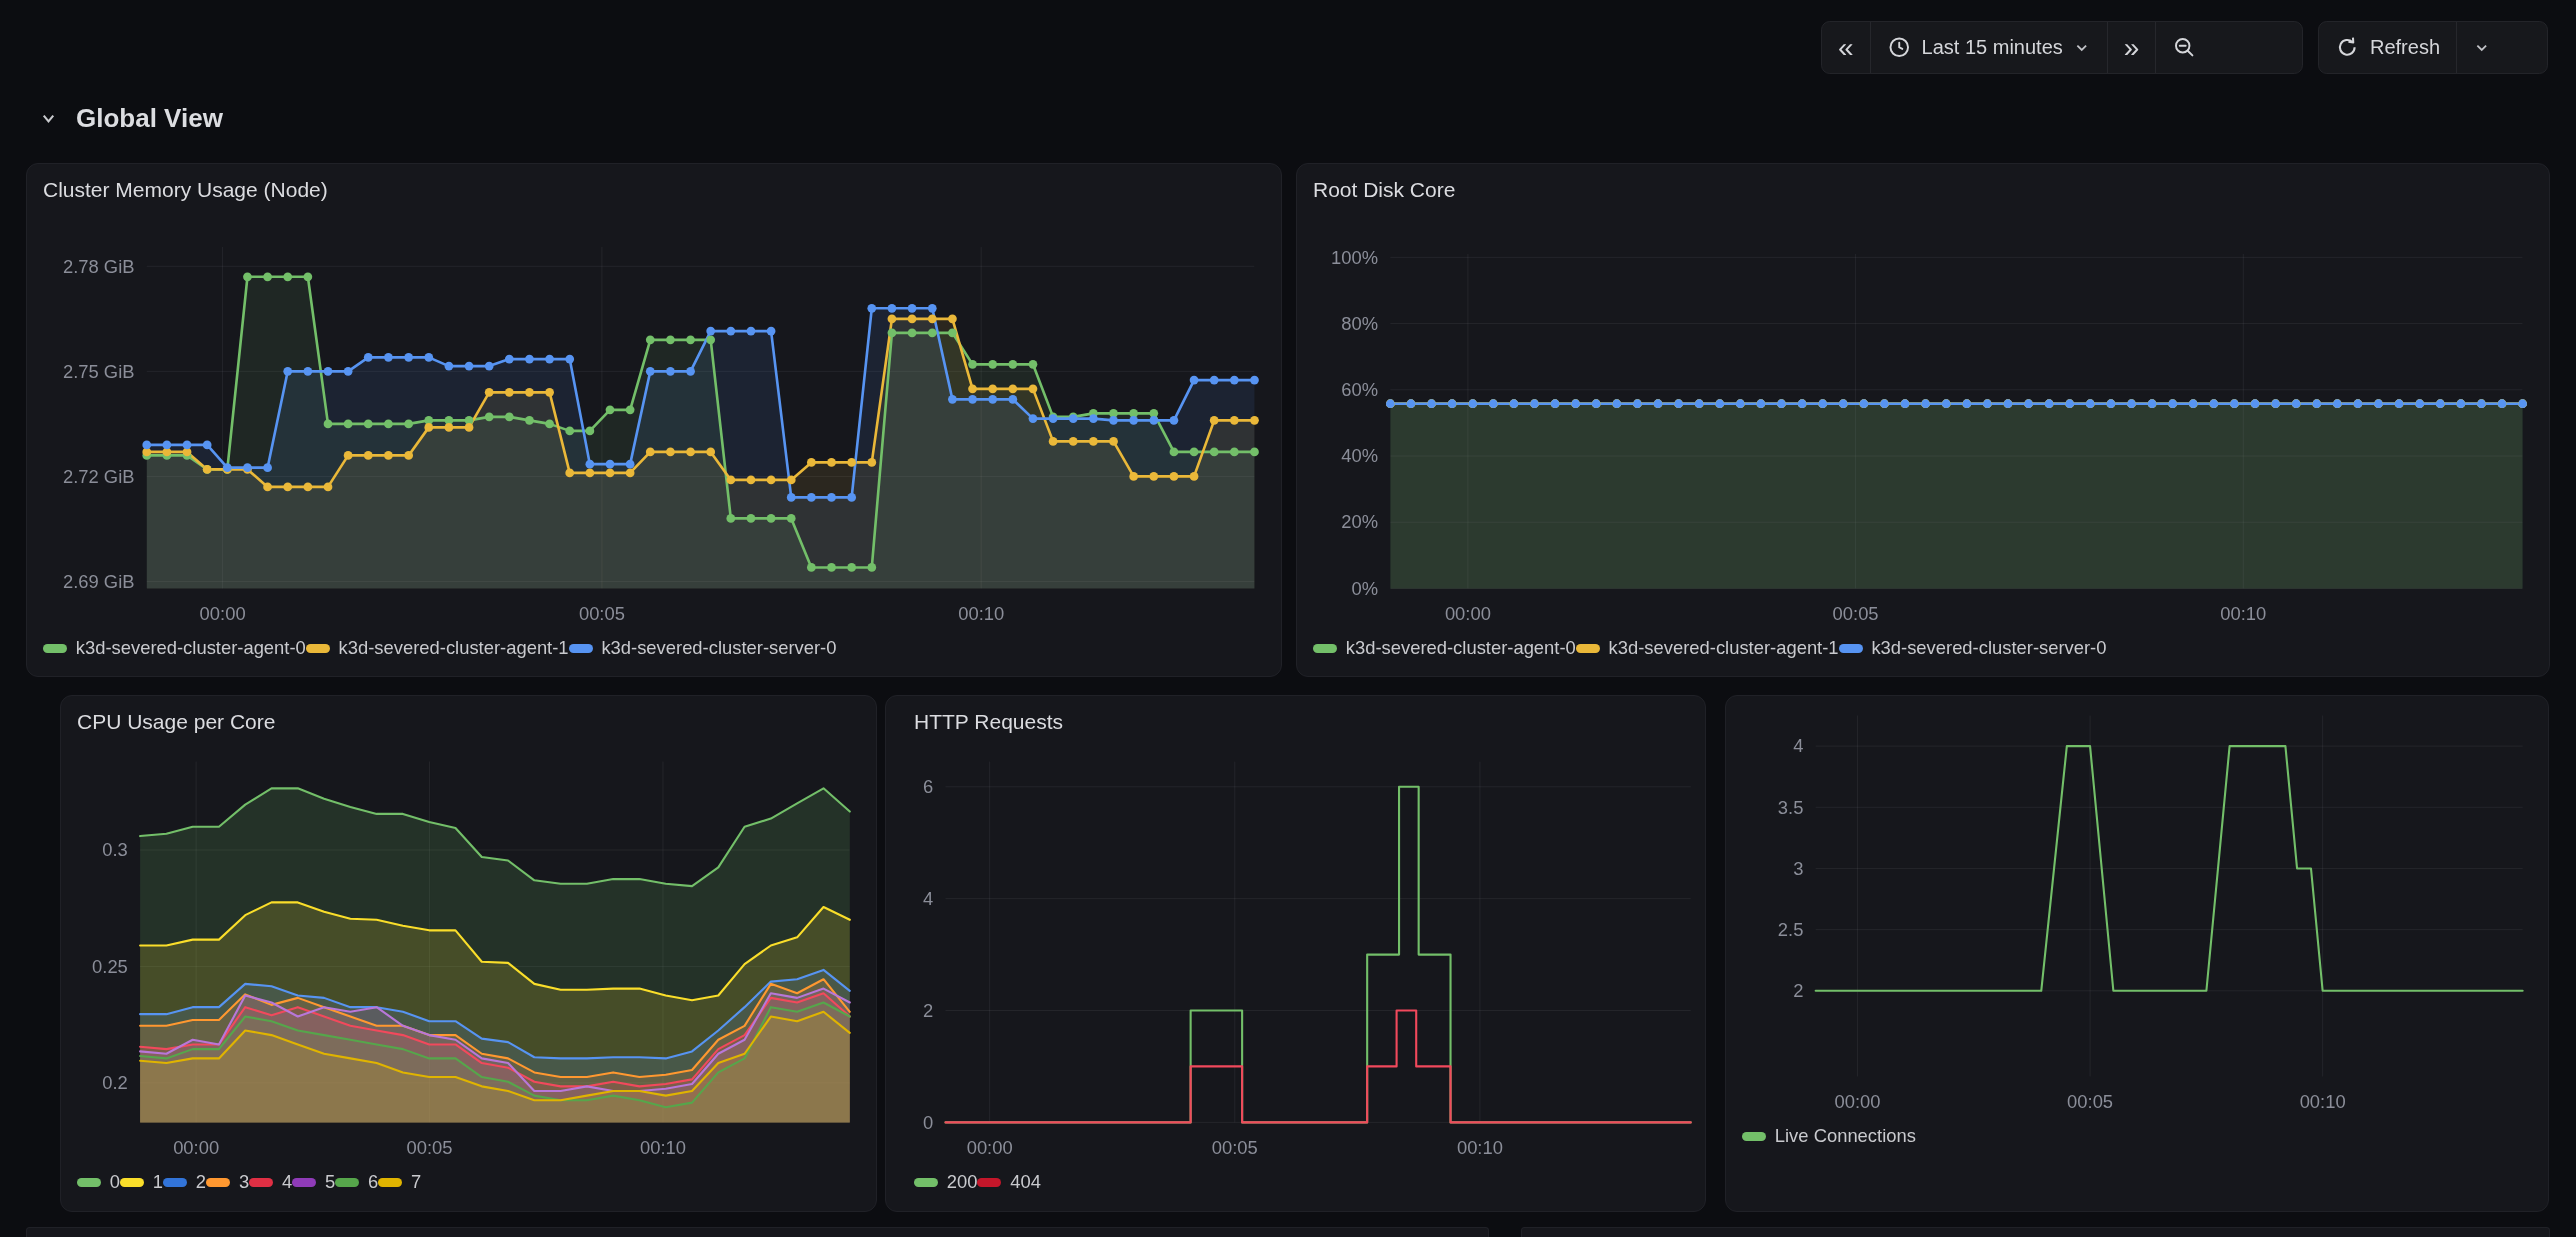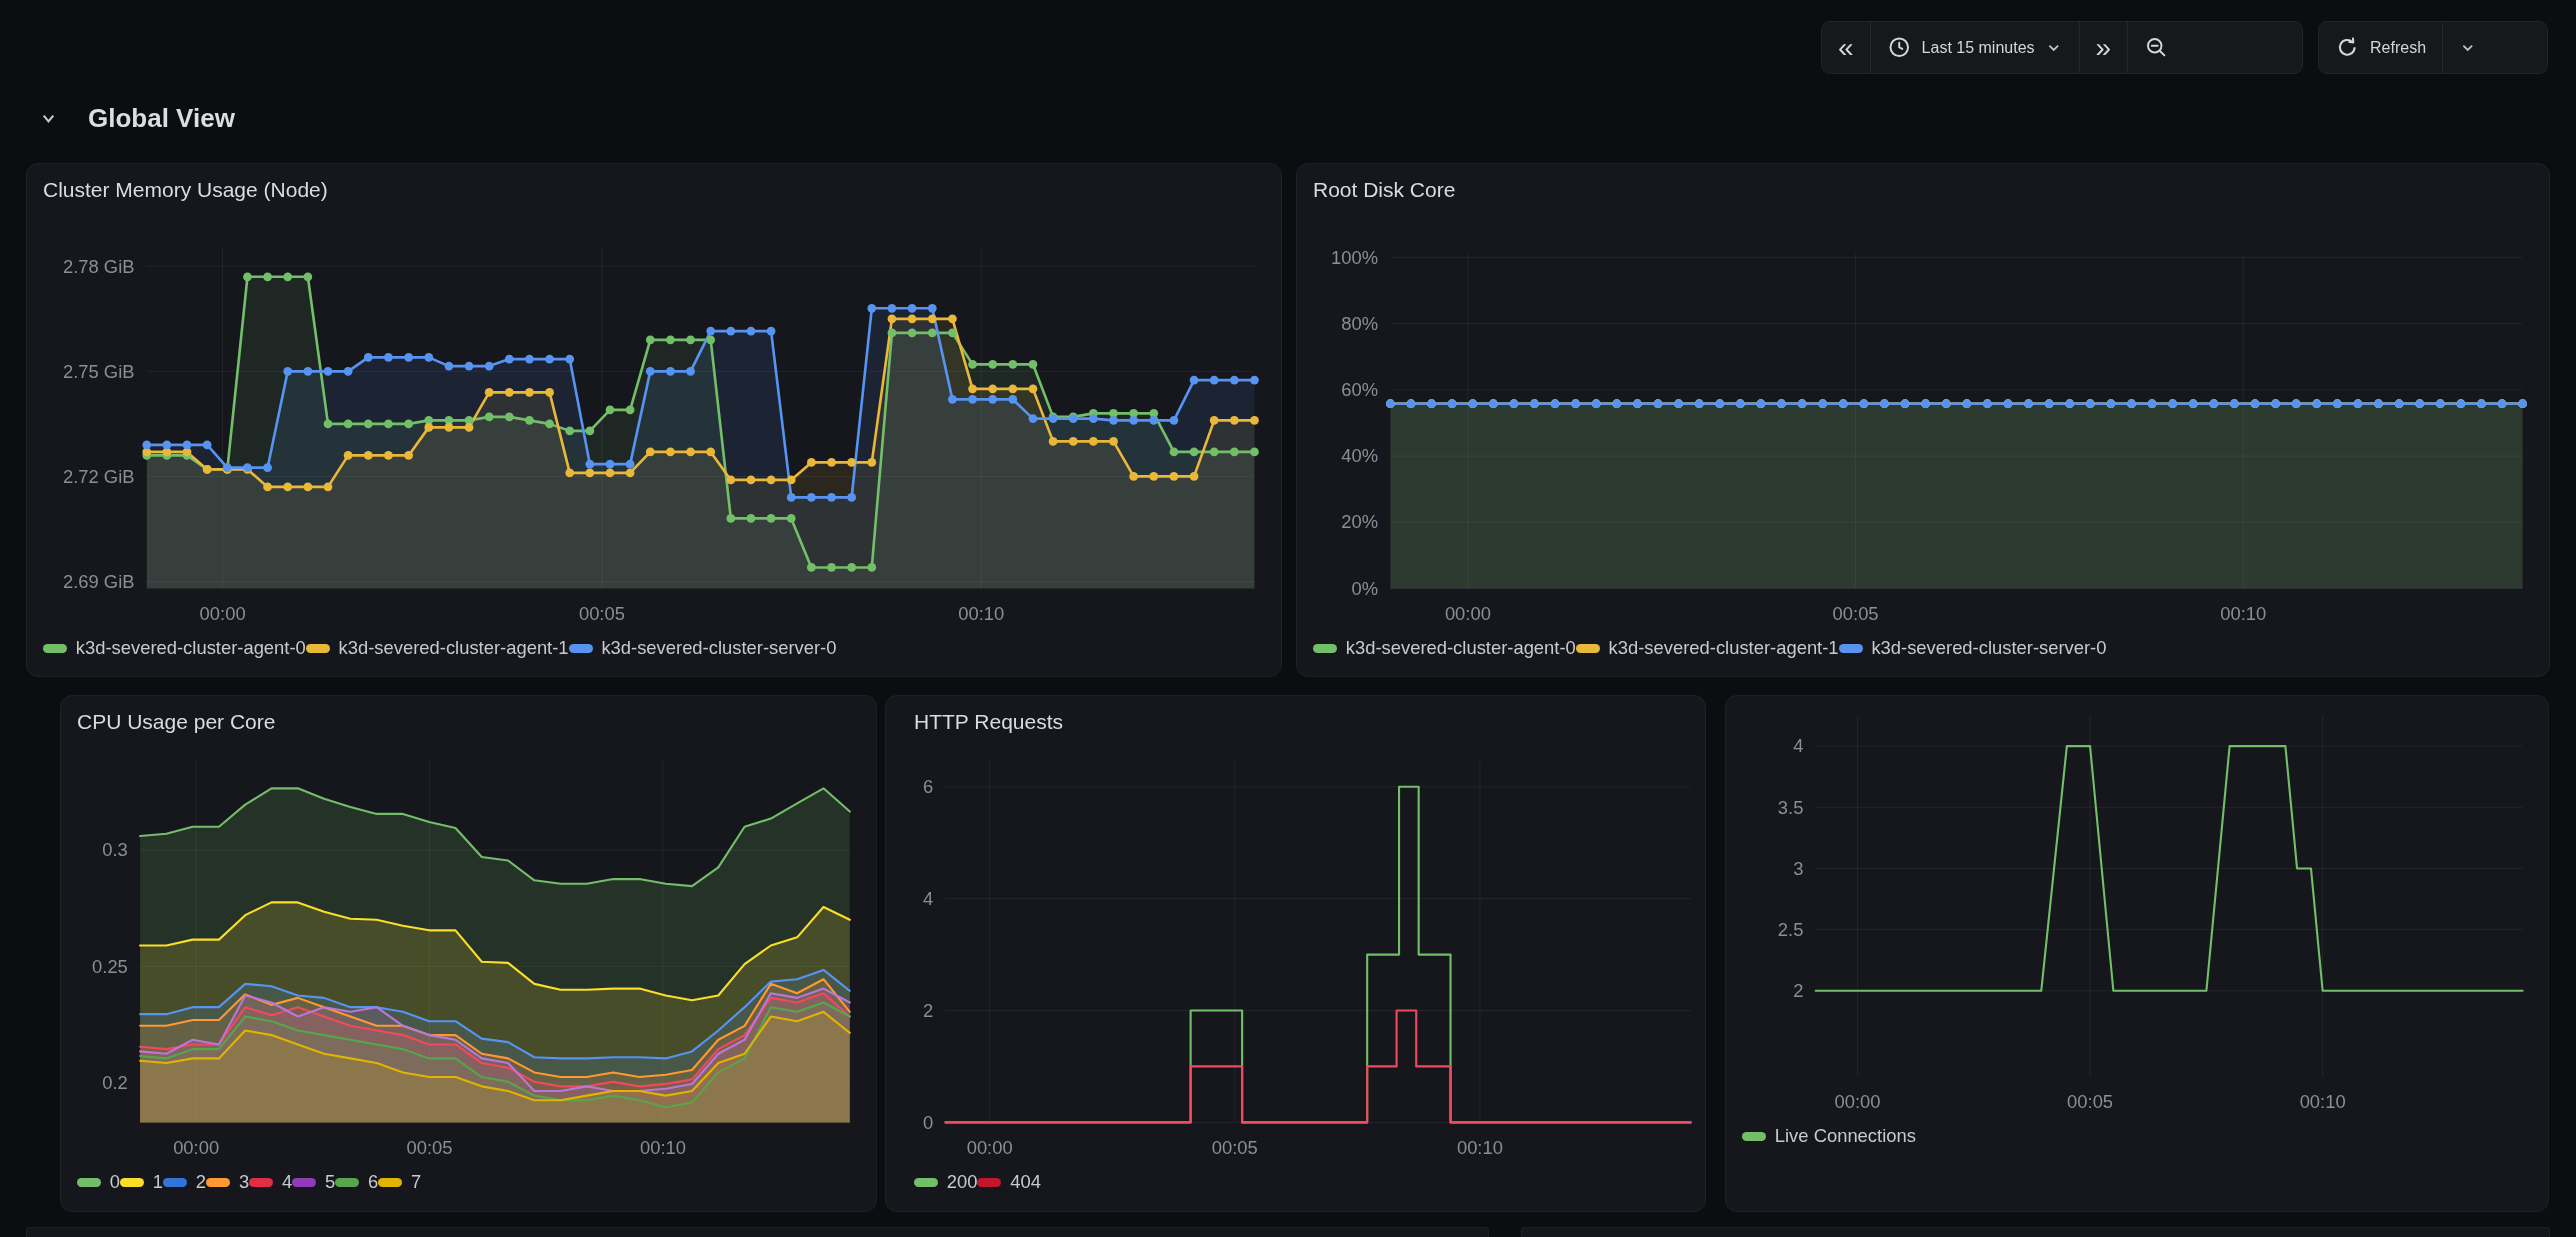--- a/index.html
+++ b/index.html
@@ -3,26 +3,26 @@
 <meta charset="utf-8">
 <style>
   html,body{margin:0;padding:0;background:#0c0d11;width:2576px;height:1237px;overflow:hidden;
     font-family:"Liberation Sans","DejaVu Sans",sans-serif;-webkit-font-smoothing:antialiased;}
   .page{position:relative;width:2576px;height:1237px;background:#0c0d11;}
   
   .tb-group{position:absolute;top:21px;height:53px;background:#17181c;border:0.9px solid #232429;
     border-radius:8.8px;display:flex;align-items:stretch;color:#d5d6da;box-sizing:border-box;}
   .tb-seg{display:flex;align-items:center;justify-content:center;gap:10.5px;padding:0 16px;cursor:pointer;}
   .tb-seg + .tb-seg{border-left:0.9px solid #26272c;}
-  .tb-text{font-size:16px;color:#d5d6da;white-space:nowrap;}
+  .tb-text{font-size:20px;color:#d5d6da;white-space:nowrap;}
   .tb-arrows{font-size:28px;line-height:1;color:#d5d6da;}
   .icon-sm{width:24.5px;height:24.5px;display:block;}
   .icon-xs{width:17.5px;height:17.5px;display:block;}
   
-  .section-head{position:absolute;left:39px;top:103px;display:flex;align-items:center;gap:30px;cursor:pointer;}
+  .section-head{position:absolute;left:39px;top:103px;display:flex;align-items:center;gap:18px;cursor:pointer;}
   .section-title{font-size:26px;font-weight:600;color:#dcdde1;}
   
   .panel{position:absolute;background:#16171c;border:0.9px solid #202127;border-radius:12px;box-sizing:border-box;}
   .panel-title{padding:14px 16px 0 16px;font-size:21px;font-weight:500;color:#dbdce0;height:32px;
     white-space:nowrap;overflow:hidden;cursor:pointer;}
   .legend{display:flex;align-items:flex-start;padding:3.5px 16px 0 16px;flex-wrap:nowrap;overflow:hidden;}
   .li{display:inline-flex;align-items:center;gap:8.8px;cursor:pointer;}
   .sw{display:inline-block;width:24px;height:9.6px;border-radius:5.3px;}
   .ll{font-size:18.4px;color:#c9cace;white-space:nowrap;}
   #p-memory{left:26px;top:163px;width:1256px;height:514px;}

